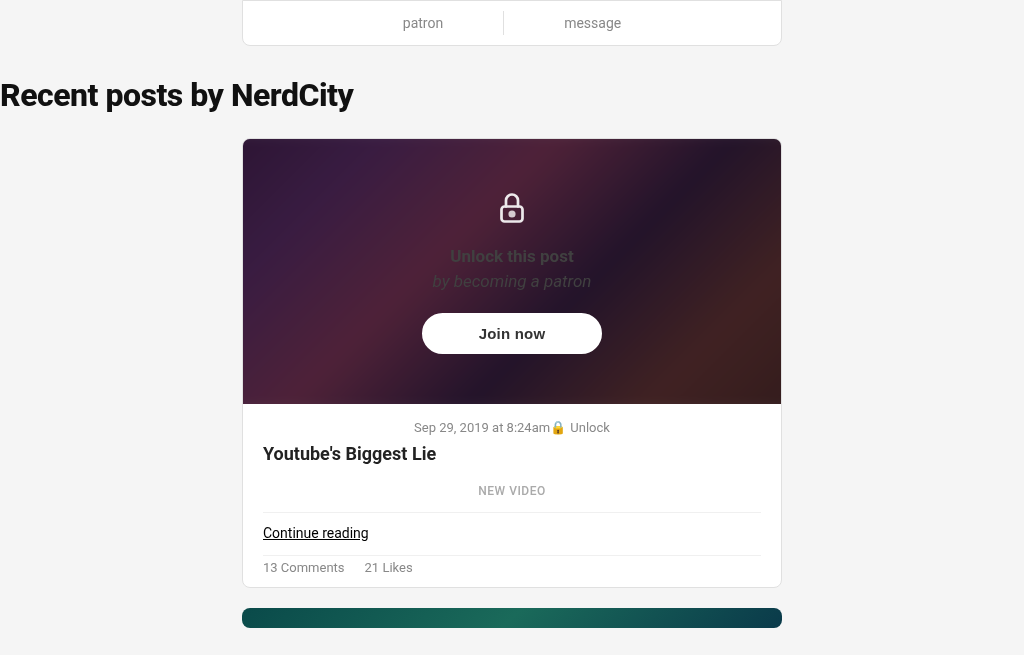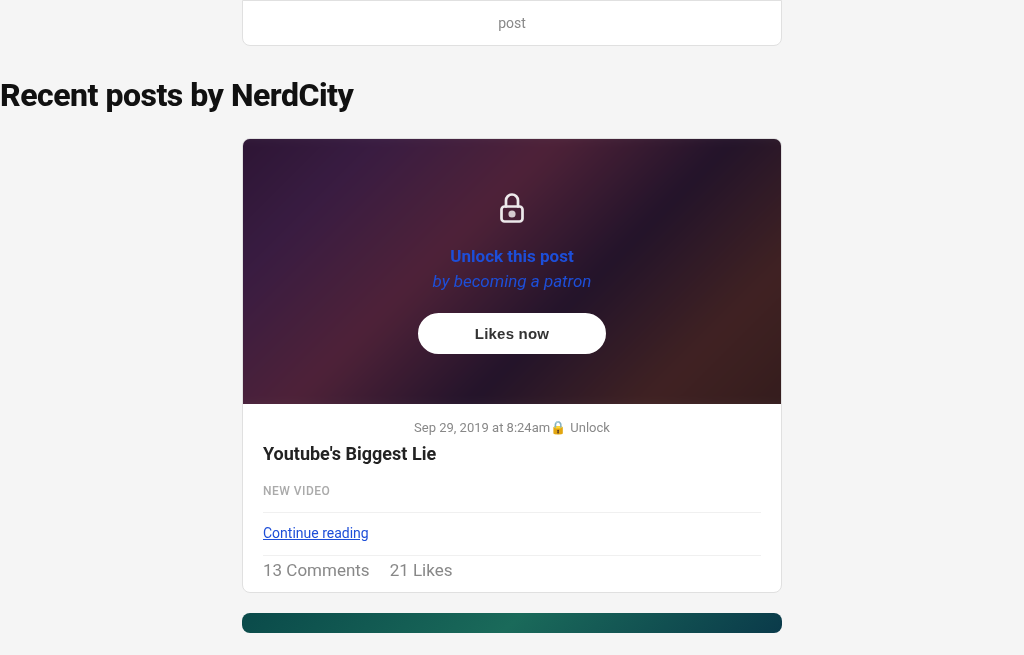--- a/index.html
+++ b/index.html
@@ -110,21 +110,21 @@
     .lock-icon-svg {
       width: 36px;
       height: 36px;
       stroke: #fff;
       fill: none;
       stroke-width: 1.8;
       opacity: 0.9;
     }
 
     .locked-text {
-      color: #1d4ed8;
+      color: #404040;
       text-align: center;
       line-height: 1.5;
     }
 
     .locked-text-line1 {
       font-size: 17px;
       font-weight: 700;
       display: block;
     }
 
@@ -179,41 +179,42 @@
       color: #222;
       margin-bottom: 20px;
     }
 
     .post-tag {
       font-size: 12px;
       color: #aaa;
       font-weight: 500;
       letter-spacing: 0.5px;
       margin-bottom: 14px;
+      text-align: center;
     }
 
     .post-divider {
       border: none;
       border-top: 1px solid #f0f0f0;
       margin: 10px 0;
     }
 
     .continue-reading {
       font-size: 14px;
-      color: #1d4ed8;
+      color: #000000;
       text-decoration: underline;
       cursor: pointer;
       display: inline-block;
       margin-bottom: 14px;
     }
 
     .post-stats {
       display: flex;
       gap: 20px;
-      font-size: 17px;
+      font-size: 13px;
       color: #888;
       padding-top: 4px;
       border-top: 1px solid #f0f0f0;
     }
 
     
     .post-card-teaser {
       background: #333;
       border-radius: 8px;
       width: 540px;
@@ -227,42 +228,43 @@
       height: 20px;
       background: linear-gradient(135deg, #0a4a4a 0%, #1a6a5a 50%, #0a3a4a 100%);
     }
   </style>
 </head>
 <body>
 
 <div class="page-container">
 
   <div class="top-nav">
-    <div class="nav-tab">post</div>
+    <div class="nav-tab">patron</div>
+    <div class="nav-tab">message</div>
   </div>
 
   <h2 class="section-title">Recent posts by NerdCity</h2>
 
   <div class="post-card">
 
     <div class="locked-image">
       <div class="blurred-bg"></div>
       <div class="locked-overlay">
         <div class="lock-icon-container">
           <svg class="lock-icon-svg" viewBox="0 0 24 24" xmlns="http://www.w3.org/2000/svg">
             <rect x="5" y="11" width="14" height="10" rx="2" stroke="white" stroke-width="1.8" fill="none"></rect>
             <path d="M8 11V7a4 4 0 018 0v4" stroke="white" stroke-width="1.8" fill="none" stroke-linecap="round"></path>
             <circle cx="12" cy="16" r="1.5" fill="white" opacity="0.85"></circle>
           </svg>
         </div>
         <div class="locked-text">
           <span class="locked-text-line1">Unlock this post</span>
           <span class="locked-text-line2">by becoming a patron</span>
         </div>
-        <button class="join-button">Likes now</button>
+        <button class="join-button">Join now</button>
       </div>
     </div>
 
     <div class="post-meta">
       <div class="post-top-row">
         <span class="post-date">Sep 29, 2019 at 8:24am</span>
         <span class="post-locked-badge">
           <span>🔒</span>
           <span>Unlock</span>
         </span>

